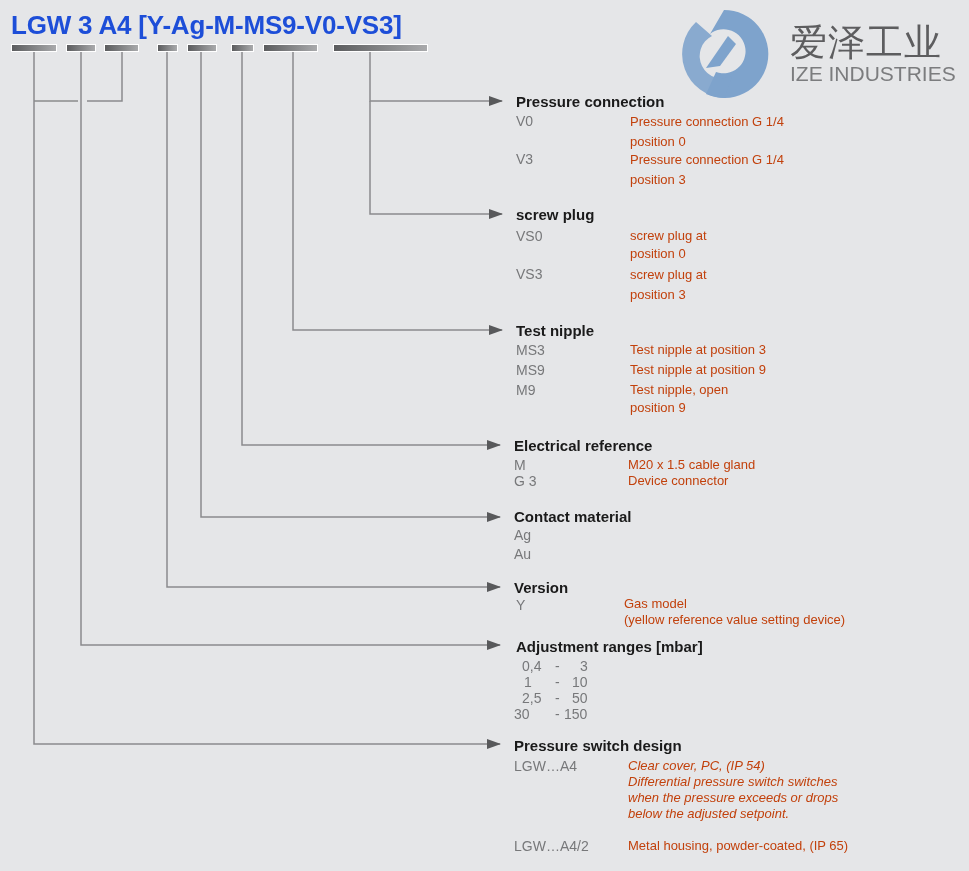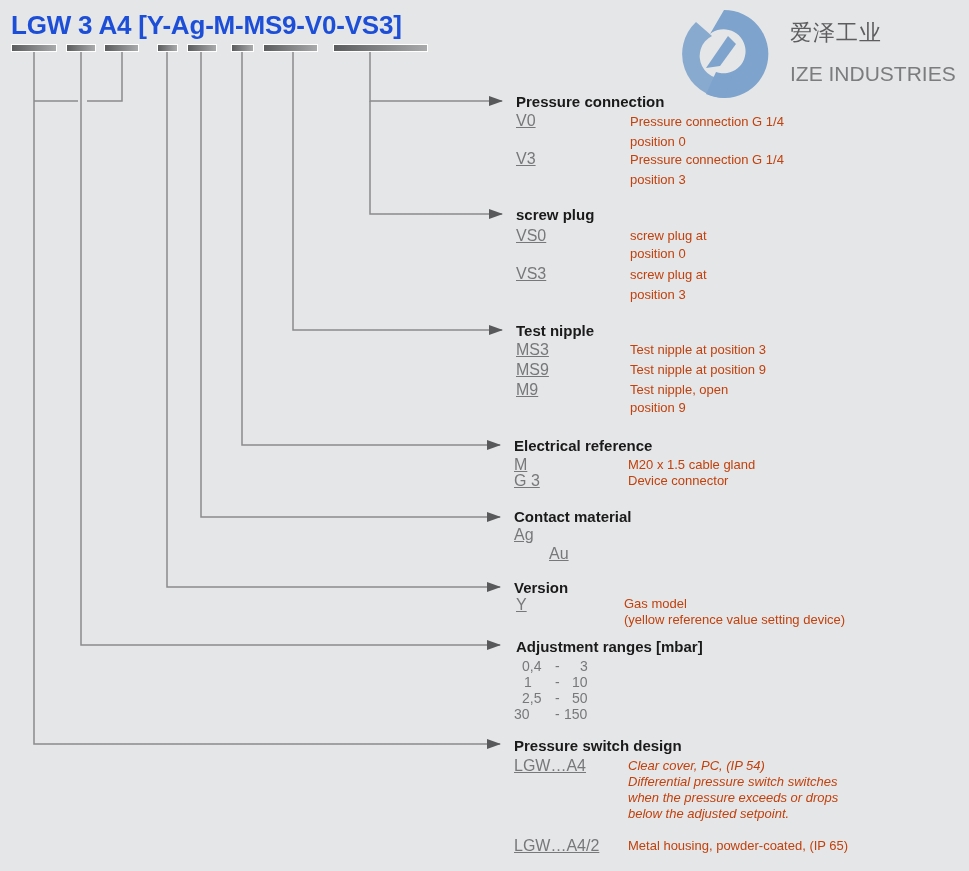--- a/index.html
+++ b/index.html
@@ -1,25 +1,25 @@
 <!DOCTYPE html>
 <html><head>
 <meta charset="utf-8">
 <style>
   html,body{margin:0;padding:0;}
   body{width:969px;height:871px;background:#e5e6e8;position:relative;overflow:hidden;font-family:"Liberation Sans",sans-serif;}
   .title{position:absolute;left:11px;top:10px;font-size:26px;font-weight:bold;color:#1d4ed8;letter-spacing:-0.2px;white-space:nowrap;}
   .bar{position:absolute;top:44px;height:6px;background:linear-gradient(90deg,#5b5c5e,#a9aaac);border:1px solid #fff;}
   svg.lines{position:absolute;left:0;top:0;}
   .head{position:absolute;font-size:15px;font-weight:bold;color:#1a1a1a;white-space:nowrap;}
-  .code{position:absolute;font-size:16px;color:#77787a;white-space:nowrap;line-height:18px;text-decoration:underline;}
+  .code{position:absolute;font-size:14px;color:#77787a;white-space:nowrap;line-height:18px;}
   .desc{position:absolute;font-size:13px;color:#c2410c;white-space:pre;line-height:18px;}
   .desc.tight{line-height:16px;}
   .logo{position:absolute;left:676px;top:6px;width:96px;height:96px;}
-  .brand-cn{position:absolute;left:790px;top:18px;font-size:22px;color:#5d5d5f;letter-spacing:1px;white-space:nowrap;font-family:"DejaVu Sans",sans-serif;}
+  .brand-cn{position:absolute;left:790px;top:18px;font-size:37px;color:#5d5d5f;letter-spacing:1px;white-space:nowrap;font-family:"DejaVu Sans",sans-serif;}
   .brand-en{position:absolute;left:790px;top:62px;font-size:21px;color:#7b7c7e;white-space:nowrap;}
   .rng{position:absolute;font-size:14px;color:#77787a;line-height:16px;white-space:pre;font-family:"Liberation Sans",sans-serif;}
 </style>
 </head>
 <body>
 
 <div class="title">LGW 3 A4 [Y-Ag-M-MS9-V0-VS3]</div>
 
 <div class="bar" style="left:11px;width:44px;"></div>
 <div class="bar" style="left:66px;width:28px;"></div>
@@ -91,21 +91,21 @@
 position 9</div>
 
 <div class="head" style="left:514px;top:437px;">Electrical reference</div>
 <div class="code" style="left:514px;top:457px;line-height:16px;">M</div>
 <div class="desc tight" style="left:628px;top:457px;">M20 x 1.5 cable gland</div>
 <div class="code" style="left:514px;top:473px;line-height:16px;">G 3</div>
 <div class="desc tight" style="left:628px;top:473px;">Device connector</div>
 
 <div class="head" style="left:514px;top:508px;">Contact material</div>
 <div class="code" style="left:514px;top:526px;">Ag</div>
-<div class="code" style="left:514px;top:545px;margin-left:35px;">Au</div>
+<div class="code" style="left:514px;top:545px;">Au</div>
 
 <div class="head" style="left:514px;top:579px;">Version</div>
 <div class="code" style="left:516px;top:596px;">Y</div>
 <div class="desc tight" style="left:624px;top:596px;">Gas model
 (yellow reference value setting device)</div>
 
 <div class="head" style="left:516px;top:638px;">Adjustment ranges [mbar]</div>
 <div>
   <div class="rng" style="left:522px;top:658px;">0,4</div>
   <div class="rng" style="left:555px;top:658px;">-</div>

